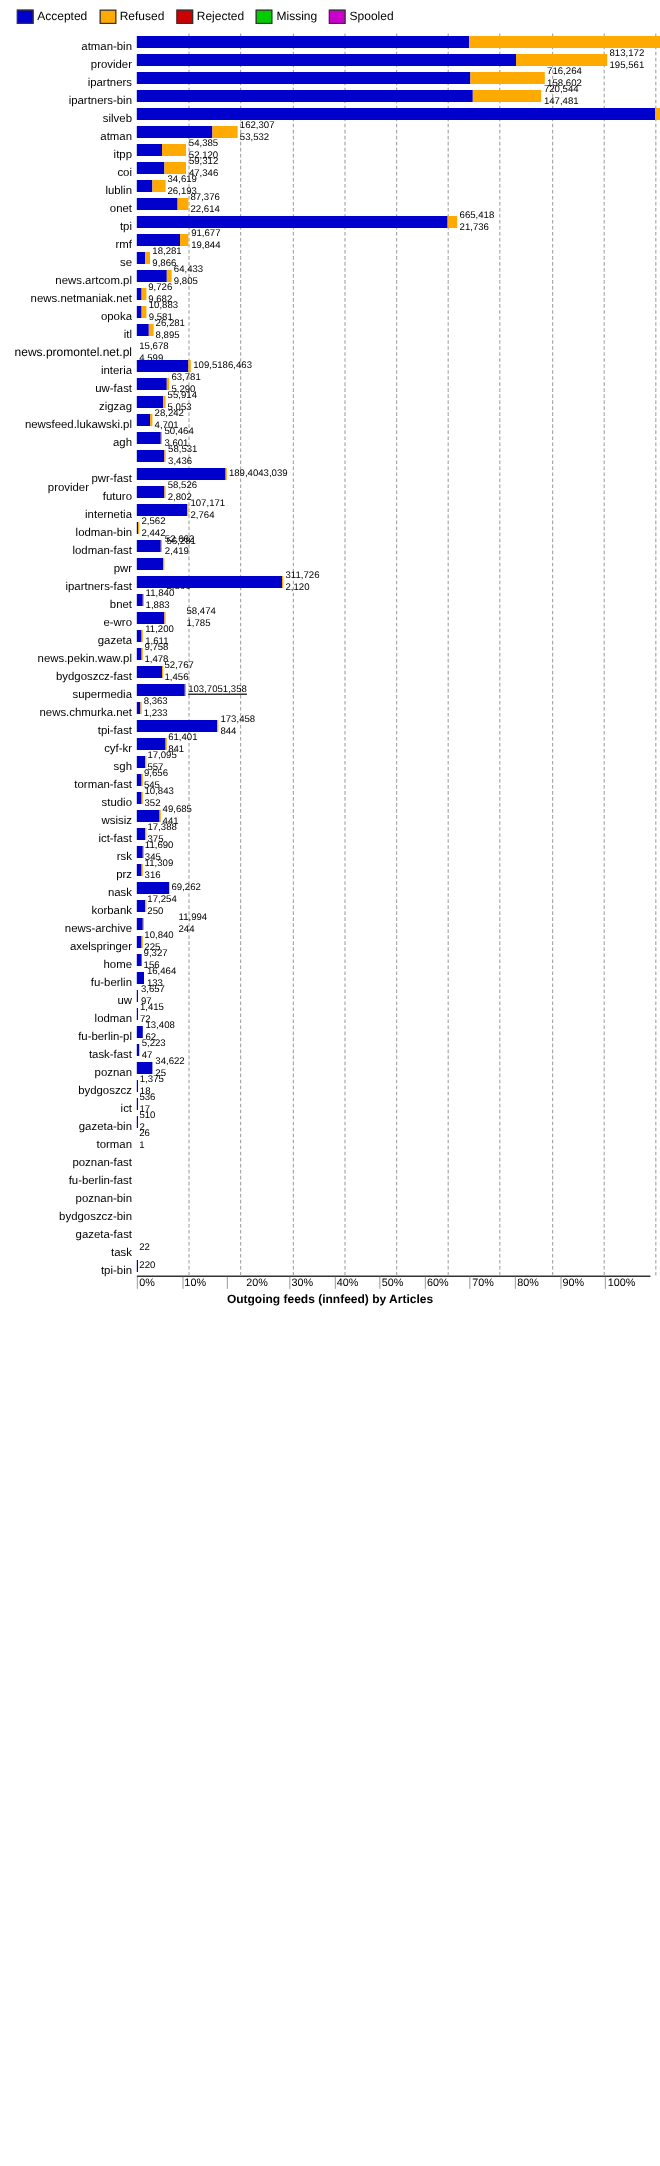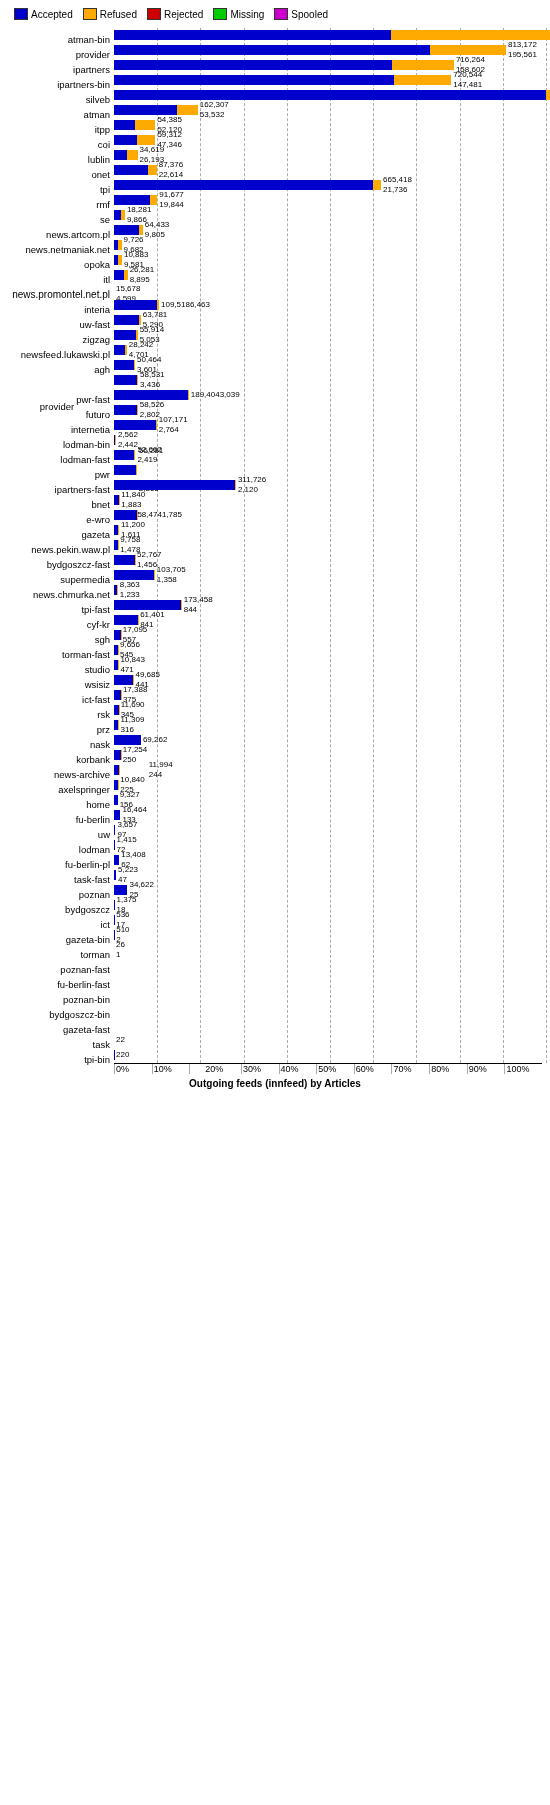--- a/index.html
+++ b/index.html
@@ -567,21 +567,21 @@
           </div>
           <div style="display: flex; align-items: center; height: 14px; margin-bottom: 1px;">
             <div style="width: 0px; overflow: visible; position: relative;">
               <div style="position: absolute; right: 4px; top: -1px; width: 106px; text-align: right; font-size: 9.5px; white-space: nowrap; overflow: hidden;">e-wro</div>
             </div>
             <div style="display: flex; align-items: center; height: 12px;">
               <div style="display: flex; height: 10px;">
                 <div class="bar-accepted" style="width: 22.7203px;"></div>
                 <div class="bar-refused" style="width: 0.693569px;"></div>
               </div>
-              <div style="display: flex; flex-direction: row; font-size: 8px; margin-left: 0; line-height: 1.2;">
+              <div style="display: flex; flex-direction: column; font-size: 8px; margin-left: 18px; line-height: 1.2;">
                 <span>58,474</span>
                 <span>1,785</span>
               </div>
             </div>
           </div>
           <div style="display: flex; align-items: center; height: 14px; margin-bottom: 1px;">
             <div style="width: 0px; overflow: visible; position: relative;">
               <div style="position: absolute; right: 4px; top: -1px; width: 106px; text-align: right; font-size: 9.5px; white-space: nowrap; overflow: hidden;">gazeta</div>
             </div>
             <div style="display: flex; align-items: center; height: 12px;">
@@ -627,21 +627,21 @@
           </div>
           <div style="display: flex; align-items: center; height: 14px; margin-bottom: 1px;">
             <div style="width: 0px; overflow: visible; position: relative;">
               <div style="position: absolute; right: 4px; top: -1px; width: 106px; text-align: right; font-size: 9.5px; white-space: nowrap; overflow: hidden;">supermedia</div>
             </div>
             <div style="display: flex; align-items: center; height: 12px;">
               <div style="display: flex; height: 10px;">
                 <div class="bar-accepted" style="width: 40.295px;"></div>
                 <div class="bar-refused" style="width: 0.527656px;"></div>
               </div>
-              <div style="display: flex; flex-direction: column; font-size: 8px; margin-left: 2px; line-height: 1.2;">
+              <div style="display: flex; flex-direction: row; font-size: 8px; margin-left: 2px; line-height: 1.2; text-decoration: underline;">
                 <span>103,705</span>
                 <span>1,358</span>
               </div>
             </div>
           </div>
           <div style="display: flex; align-items: center; height: 14px; margin-bottom: 1px;">
             <div style="width: 0px; overflow: visible; position: relative;">
               <div style="position: absolute; right: 4px; top: -1px; width: 106px; text-align: right; font-size: 9.5px; white-space: nowrap; overflow: hidden;">news.chmurka.net</div>
             </div>
             <div style="display: flex; align-items: center; height: 12px;">
@@ -719,21 +719,21 @@
             <div style="width: 0px; overflow: visible; position: relative;">
               <div style="position: absolute; right: 4px; top: -1px; width: 106px; text-align: right; font-size: 9.5px; white-space: nowrap; overflow: hidden;">studio</div>
             </div>
             <div style="display: flex; align-items: center; height: 12px;">
               <div style="display: flex; height: 10px;">
                 <div class="bar-accepted" style="width: 4.21309px;"></div>
                 <div class="bar-refused" style="width: 0.183009px;"></div>
               </div>
               <div style="display: flex; flex-direction: column; font-size: 8px; margin-left: 2px; line-height: 1.2;">
                 <span>10,843</span>
-                <span>471</span>
+                <span>352</span>
               </div>
             </div>
           </div>
           <div style="display: flex; align-items: center; height: 14px; margin-bottom: 1px;">
             <div style="width: 0px; overflow: visible; position: relative;">
               <div style="position: absolute; right: 4px; top: -1px; width: 106px; text-align: right; font-size: 9.5px; white-space: nowrap; overflow: hidden;">wsisiz</div>
             </div>
             <div style="display: flex; align-items: center; height: 12px;">
               <div style="display: flex; height: 10px;">
                 <div class="bar-accepted" style="width: 19.3053px;"></div>

